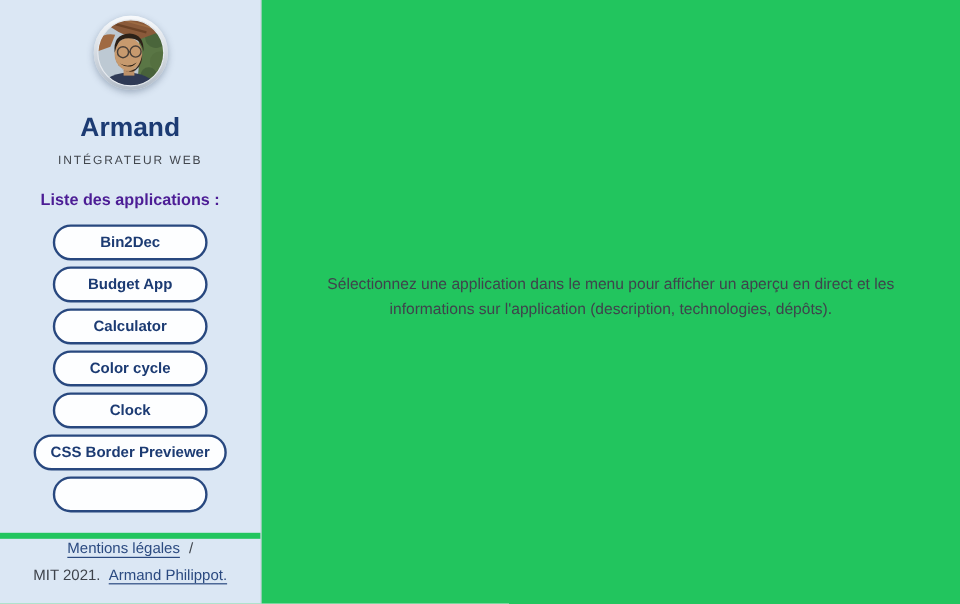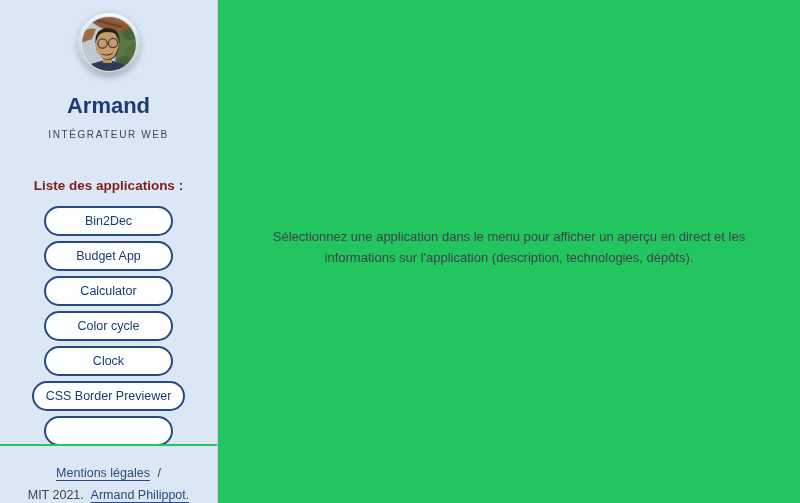--- a/index.html
+++ b/index.html
@@ -30,41 +30,41 @@
   .name {
     margin: 13px 0 0; text-align: right;
     color: #1c3b73; font-size: 22px; font-weight: bold; line-height: 35px;
   }
   .name span { display: block; }
   .role {
     margin-top: 6px; color: #42474e;
     font-size: 10px; letter-spacing: 1.6px; font-weight: 500;
   }
   .list-label {
-    margin-top: 38px; color: #7f1d1d;
+    margin-top: 19px; color: #4c1d95;
     font-size: 13.5px; font-weight: bold;
   }
   .apps {
     margin-top: 13px;
     display: flex; flex-direction: column; align-items: center; gap: 5px;
   }
   .app-btn {
     min-width: 129px; height: 30px; padding: 0 12px;
     background: #fdfeff;
     border: 2px solid #28487f; border-radius: 16px;
-    color: #1c3b73; font-weight: normal; font-size: 12.5px;
+    color: #1c3b73; font-weight: bold; font-size: 12.5px;
     font-family: inherit; cursor: pointer;
     flex: none;
   }
   .app-btn.partial { min-width: 129px; }
 
   .sidebar-footer {
-    height: 59px; border-top: 2px solid #22c55e;
+    height: 59px; border-top: 5px solid #22c55e;
     display: flex; flex-direction: column; align-items: center;
-    padding-top: 20px; gap: 8px;
+    padding-top: 1px; gap: 8px;
     font-size: 12.5px; color: #3e434b;
   }
   .footer-line { white-space: nowrap; }
   .sidebar-footer a {
     color: #2b4a80; text-decoration: underline;
     text-underline-offset: 3px; text-decoration-thickness: 1px;
     cursor: pointer;
   }
   .sep { color: #3e434b; margin-left: 4px; }
   .license { margin-right: 4px; }

